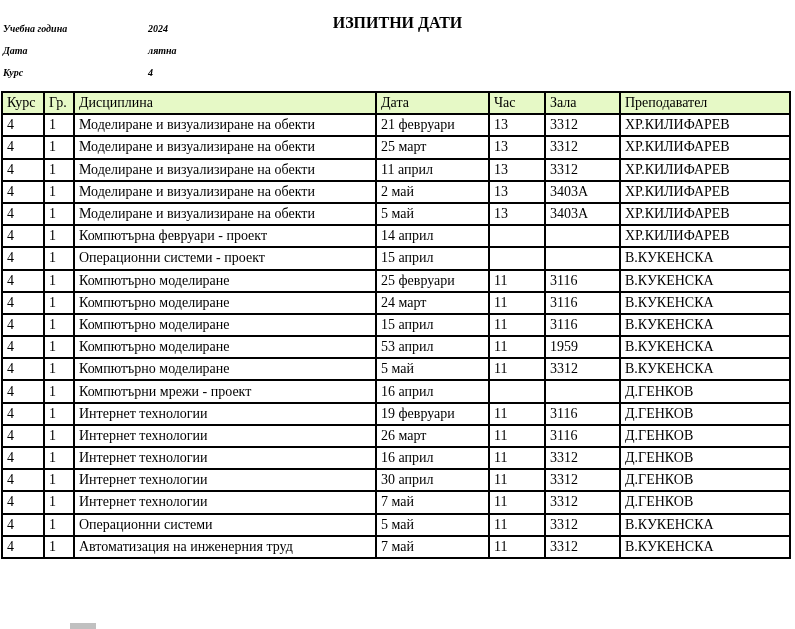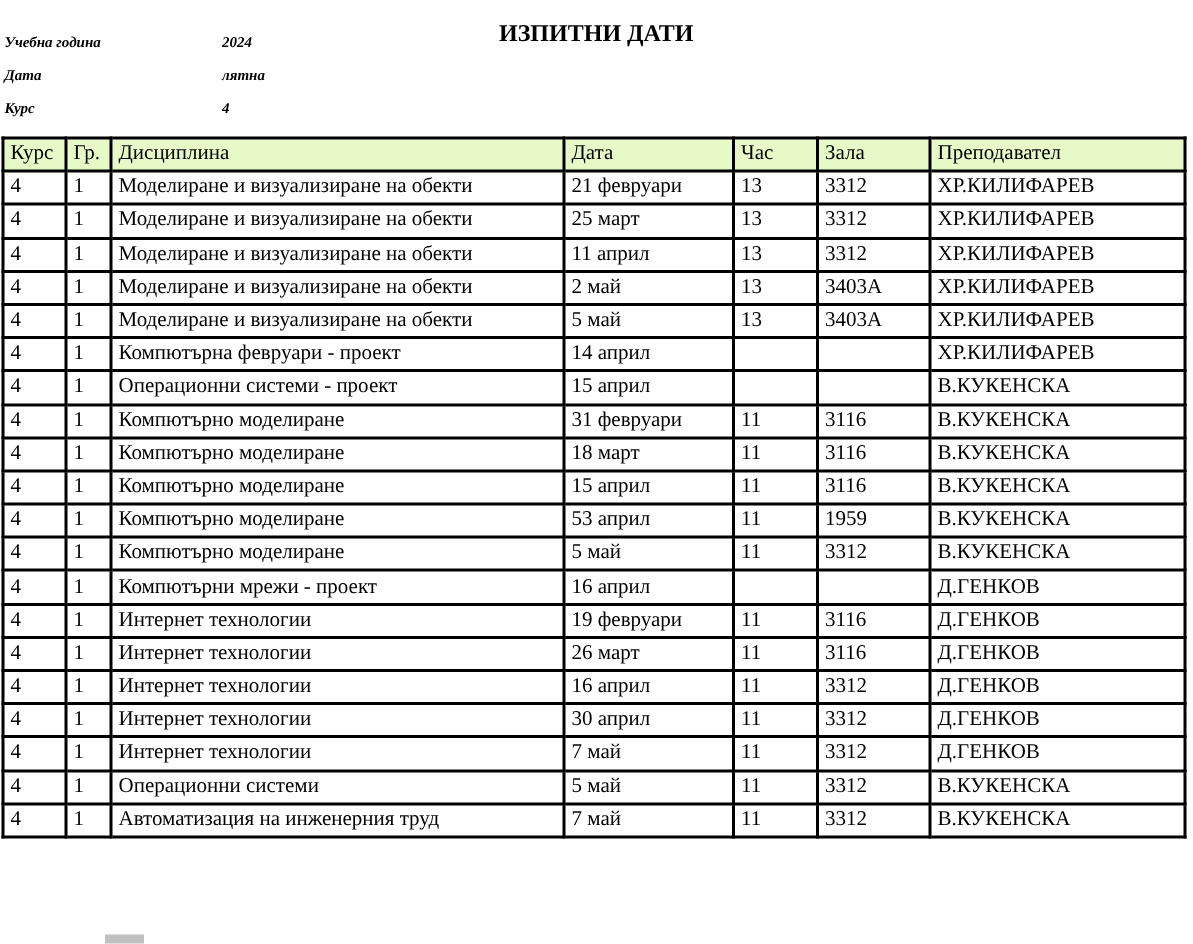--- a/index.html
+++ b/index.html
@@ -187,30 +187,30 @@
           <td>Операционни системи - проект</td>
           <td>15 април</td>
           <td></td>
           <td></td>
           <td>В.КУКЕНСКА</td>
         </tr>
         <tr>
           <td>4</td>
           <td>1</td>
           <td>Компютърно моделиране</td>
-          <td>31 февруари</td>
-          <td>11</td>
-          <td>3116</td>
-          <td>В.КУКЕНСКА</td>
-        </tr>
-        <tr>
-          <td>4</td>
-          <td>1</td>
-          <td>Компютърно моделиране</td>
-          <td>18 март</td>
+          <td>25 февруари</td>
+          <td>11</td>
+          <td>3116</td>
+          <td>В.КУКЕНСКА</td>
+        </tr>
+        <tr>
+          <td>4</td>
+          <td>1</td>
+          <td>Компютърно моделиране</td>
+          <td>24 март</td>
           <td>11</td>
           <td>3116</td>
           <td>В.КУКЕНСКА</td>
         </tr>
         <tr>
           <td>4</td>
           <td>1</td>
           <td>Компютърно моделиране</td>
           <td>15 април</td>
           <td>11</td>

